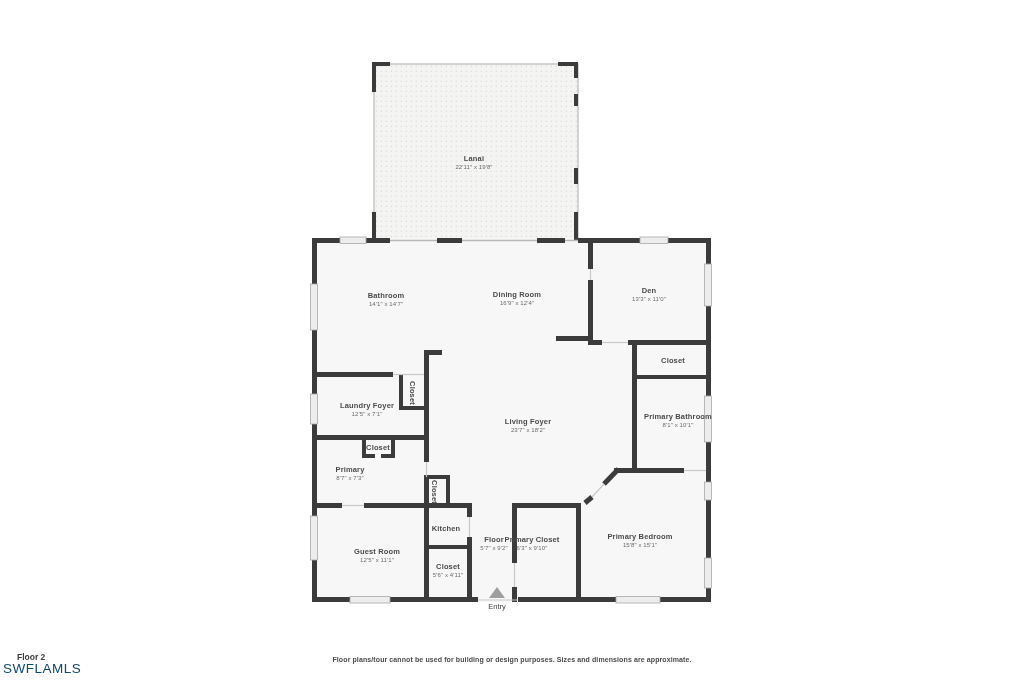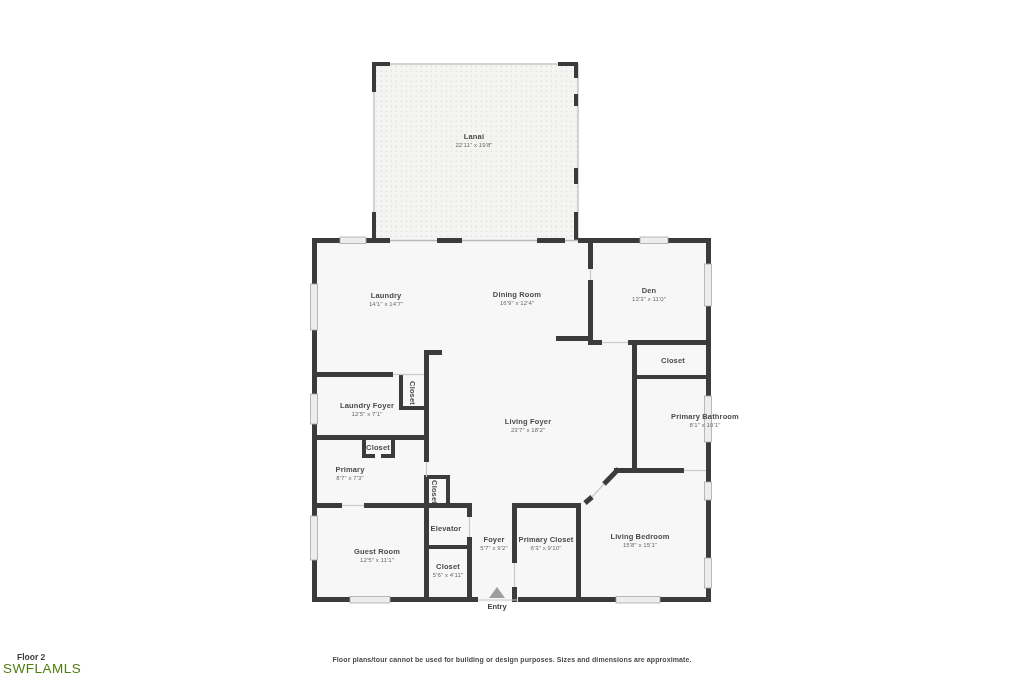--- a/index.html
+++ b/index.html
@@ -7,25 +7,25 @@
        font-family:"Liberation Sans",sans-serif;}
   svg{position:absolute;left:0;top:0;}
   .lbl{position:absolute;transform:translate(-50%,-50%);
        display:flex;flex-direction:column;align-items:center;text-align:center;
        line-height:1.3;white-space:nowrap;color:#4a4a4a;z-index:5;}
   .lbl .rn{font-size:7.5px;font-weight:700;letter-spacing:.15px;}
   .lbl .rd{font-size:6px;font-weight:400;color:#6b6b6b;letter-spacing:.1px;}
   .lbl .rd:empty{display:none;}
   .vert{transform:translate(-50%,-50%) rotate(90deg);}
   .entry-lbl{position:absolute;transform:translate(-50%,0);
-       font-size:7.5px;font-weight:700;color:#3f3f3f;z-index:5;}
+       font-size:7.5px;font-weight:400;color:#3f3f3f;z-index:5;}
   .floor-label{position:absolute;left:17px;top:652px;
        font-size:8.5px;font-weight:700;color:#3b3b3b;}
   .brand{position:absolute;left:3px;top:661px;
-       font-size:13.5px;font-weight:400;color:#4d7c0f;letter-spacing:.5px;}
+       font-size:13.5px;font-weight:400;color:#0c4a6e;letter-spacing:.5px;}
   .disclaimer{position:absolute;left:0;top:656px;width:1024px;text-align:center;
        font-size:7px;font-weight:700;color:#4a4a4a;letter-spacing:.1px;}
 </style>
 </head>
 <body>
 
 <svg width="1024" height="681" viewBox="0 0 1024 681">
   <defs>
     <pattern id="dots" width="5" height="5" patternUnits="userSpaceOnUse">
       <rect width="5" height="5" fill="#f4f4f2"></rect>
@@ -136,26 +136,26 @@
     <rect x="704.5" y="396" width="7" height="46"></rect>
     <rect x="704.5" y="482" width="7" height="18"></rect>
     <rect x="704.5" y="558" width="7" height="30"></rect>
     <rect x="350" y="596.5" width="40" height="6.5"></rect>
     <rect x="616" y="596.5" width="44" height="6.5"></rect>
   </g>
 
   <polygon points="497,587 489,598 505,598" fill="#9e9e9e"></polygon>
 </svg>
 
-<div class="lbl" style="left:474px;top:141px">
+<div class="lbl" style="left:474px;top:163px">
   <span class="rn">Lanai</span>
   <span class="rd">22'11" x 19'8"</span>
 </div>
 <div class="lbl" style="left:386px;top:300px">
-  <span class="rn">Laundry</span>
+  <span class="rn">Bathroom</span>
   <span class="rd">14'1" x 14'7"</span>
 </div>
 <div class="lbl" style="left:517px;top:299px">
   <span class="rn">Dining Room</span>
   <span class="rd">16'9" x 12'4"</span>
 </div>
 <div class="lbl" style="left:649px;top:295px">
   <span class="rn">Den</span>
   <span class="rd">13'3" x 11'0"</span>
 </div>
@@ -167,47 +167,47 @@
   <span class="rn">Laundry Foyer</span>
   <span class="rd">12'5" x 7'1"</span>
 </div>
 <div class="lbl vert" style="left:412px;top:393px">
   <span class="rn">Closet</span>
 </div>
 <div class="lbl" style="left:528px;top:426px">
   <span class="rn">Living Foyer</span>
   <span class="rd">23'7" x 18'2"</span>
 </div>
-<div class="lbl" style="left:705px;top:421px">
+<div class="lbl" style="left:678px;top:421px">
   <span class="rn">Primary Bathroom</span>
   <span class="rd">8'1" x 10'1"</span>
 </div>
 <div class="lbl" style="left:378px;top:448px">
   <span class="rn">Closet</span>
 </div>
 <div class="lbl" style="left:350px;top:474px">
   <span class="rn">Primary</span>
   <span class="rd">8'7" x 7'3"</span>
 </div>
 <div class="lbl vert" style="left:434px;top:492px">
   <span class="rn">Closet</span>
 </div>
 <div class="lbl" style="left:446px;top:529px">
-  <span class="rn">Elevator</span>
+  <span class="rn">Kitchen</span>
 </div>
 <div class="lbl" style="left:494px;top:544px">
-  <span class="rn">Foyer</span>
+  <span class="rn">Floor</span>
   <span class="rd">5'7" x 9'2"</span>
 </div>
-<div class="lbl" style="left:546px;top:544px">
+<div class="lbl" style="left:532px;top:544px">
   <span class="rn">Primary Closet</span>
   <span class="rd">6'3" x 9'10"</span>
 </div>
 <div class="lbl" style="left:640px;top:541px">
-  <span class="rn">Living Bedroom</span>
+  <span class="rn">Primary Bedroom</span>
   <span class="rd">15'8" x 15'1"</span>
 </div>
 <div class="lbl" style="left:377px;top:556px">
   <span class="rn">Guest Room</span>
   <span class="rd">12'5" x 11'1"</span>
 </div>
 <div class="lbl" style="left:448px;top:571px">
   <span class="rn">Closet</span>
   <span class="rd">5'6" x 4'11"</span>
 </div>

